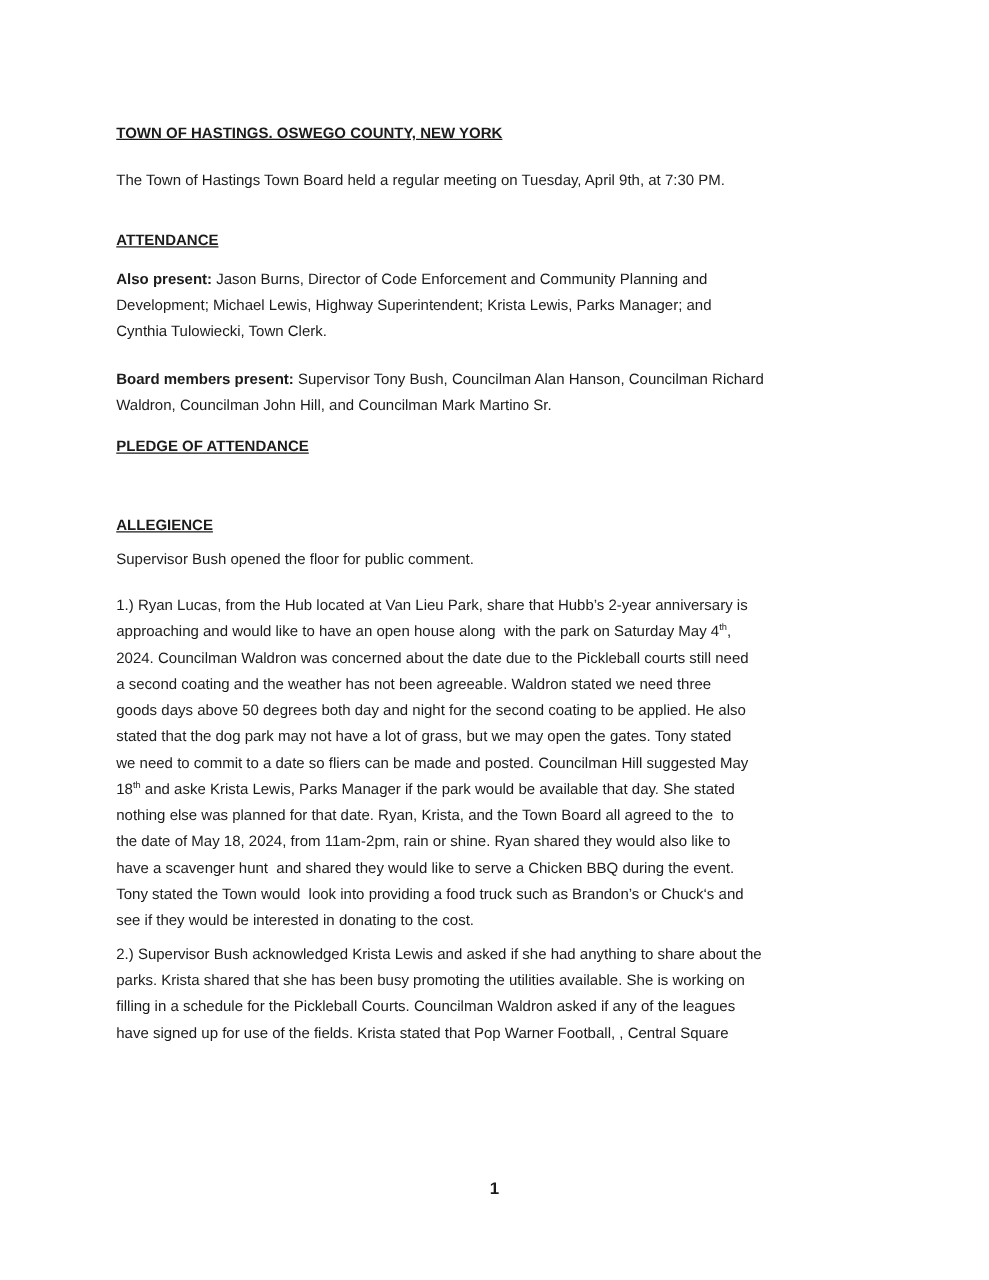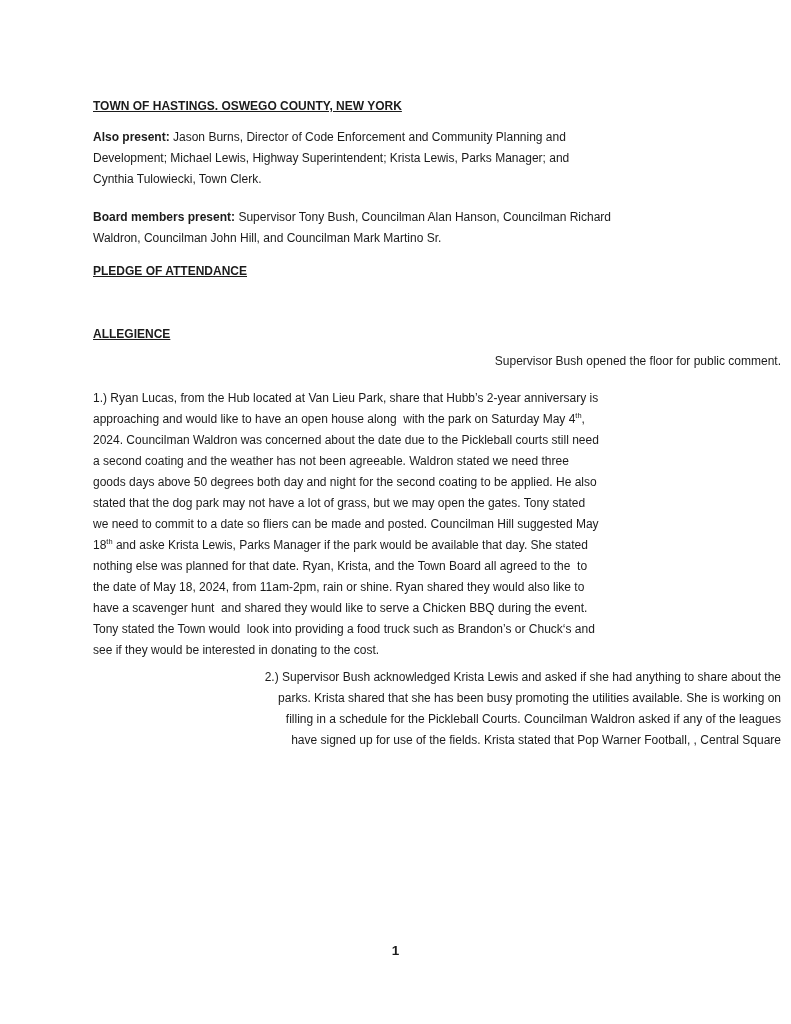--- a/index.html
+++ b/index.html
@@ -32,21 +32,21 @@
     white-space: pre-wrap;
   }
   b { font-weight: bold; }
   sup { font-size: 0.62em; line-height: 0; vertical-align: super; }
   .mt10 { margin-top: 10px; }
   .mt17 { margin-top: 17px; }
   .mt27 { margin-top: 27px; }
   .mt12 { margin-top: 12px; }
   .mt11 { margin-top: 11px; }
   .mt42 { margin-top: 42px; }
-  .mt6  { margin-top: 6px; text-align: right; }
+  .mt6  { margin-top: 6px; }
   .mt16 { margin-top: 16px; }
   .page-number {
     position: absolute;
     left: 0;
     width: 791px;
     top: 940px;
     text-align: center;
     font-weight: bold;
     font-size: 13.5px;
     line-height: 21px;
@@ -54,21 +54,23 @@
 </style>
 </head>
 <body style="background: rgb(255, 255, 255); color: rgb(27, 27, 27);">
 
 <div class="page">
   <div class="content">
 
     <div class="heading">TOWN OF HASTINGS. OSWEGO COUNTY, NEW YORK</div>
 
 
+    <div class="para mt17">The Town of Hastings Town Board held a regular meeting on Tuesday, April 9th, at 7:30 PM.</div>
 
+    <div class="heading mt27">ATTENDANCE</div>
 
     <div class="para mt10"><b>Also present:</b> Jason Burns, Director of Code Enforcement and Community Planning and<br>Development; Michael Lewis, Highway Superintendent; Krista Lewis, Parks Manager; and<br>Cynthia Tulowiecki, Town Clerk.</div>
 
     <div class="para mt17"><b>Board members present:</b> Supervisor Tony Bush, Councilman Alan Hanson, Councilman Richard<br>Waldron, Councilman John Hill, and Councilman Mark Martino Sr.</div>
 
     <div class="heading mt12">PLEDGE OF ATTENDANCE</div>
 
 
     <div class="heading mt42">ALLEGIENCE</div>
 

